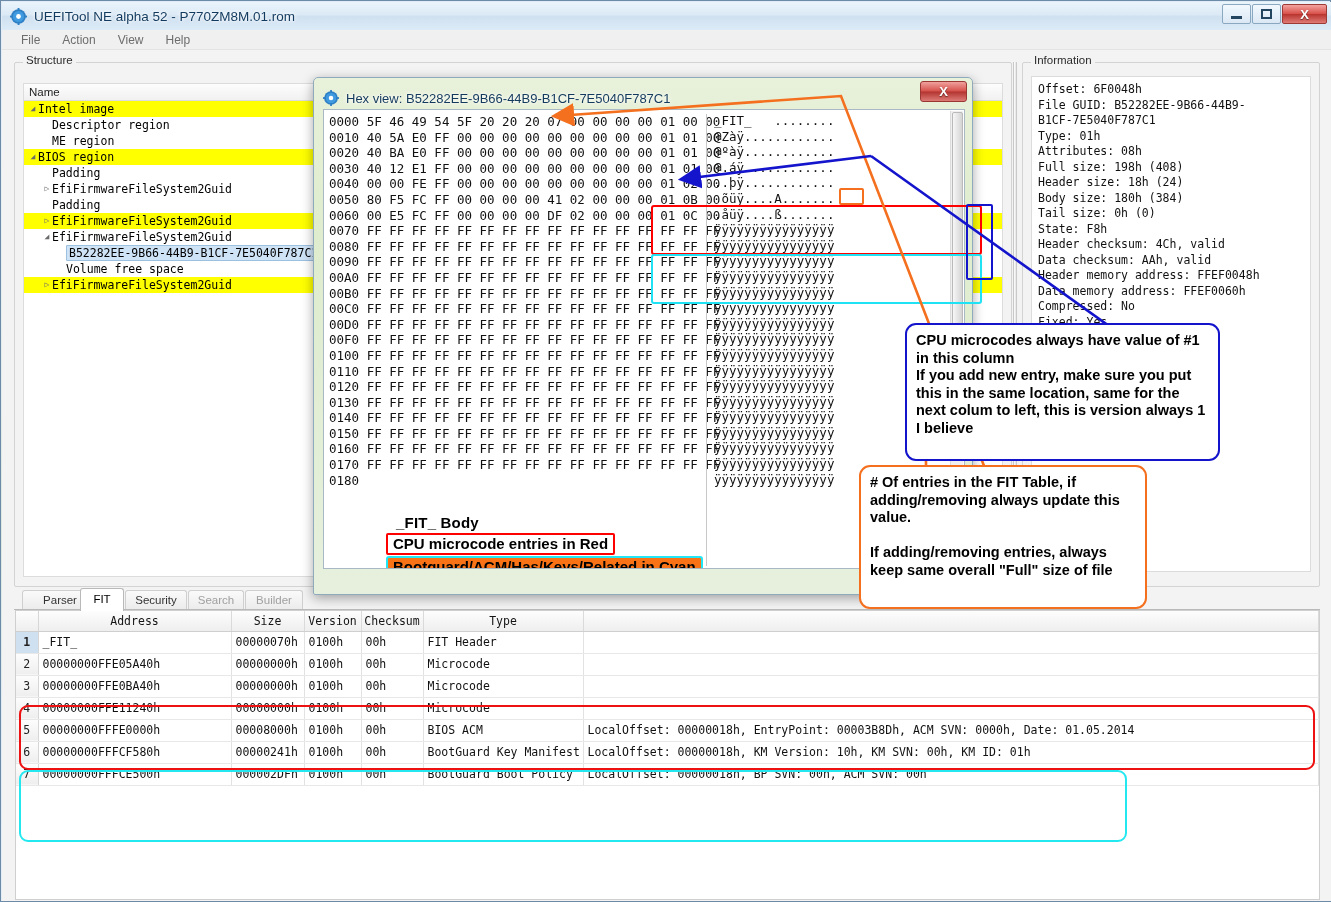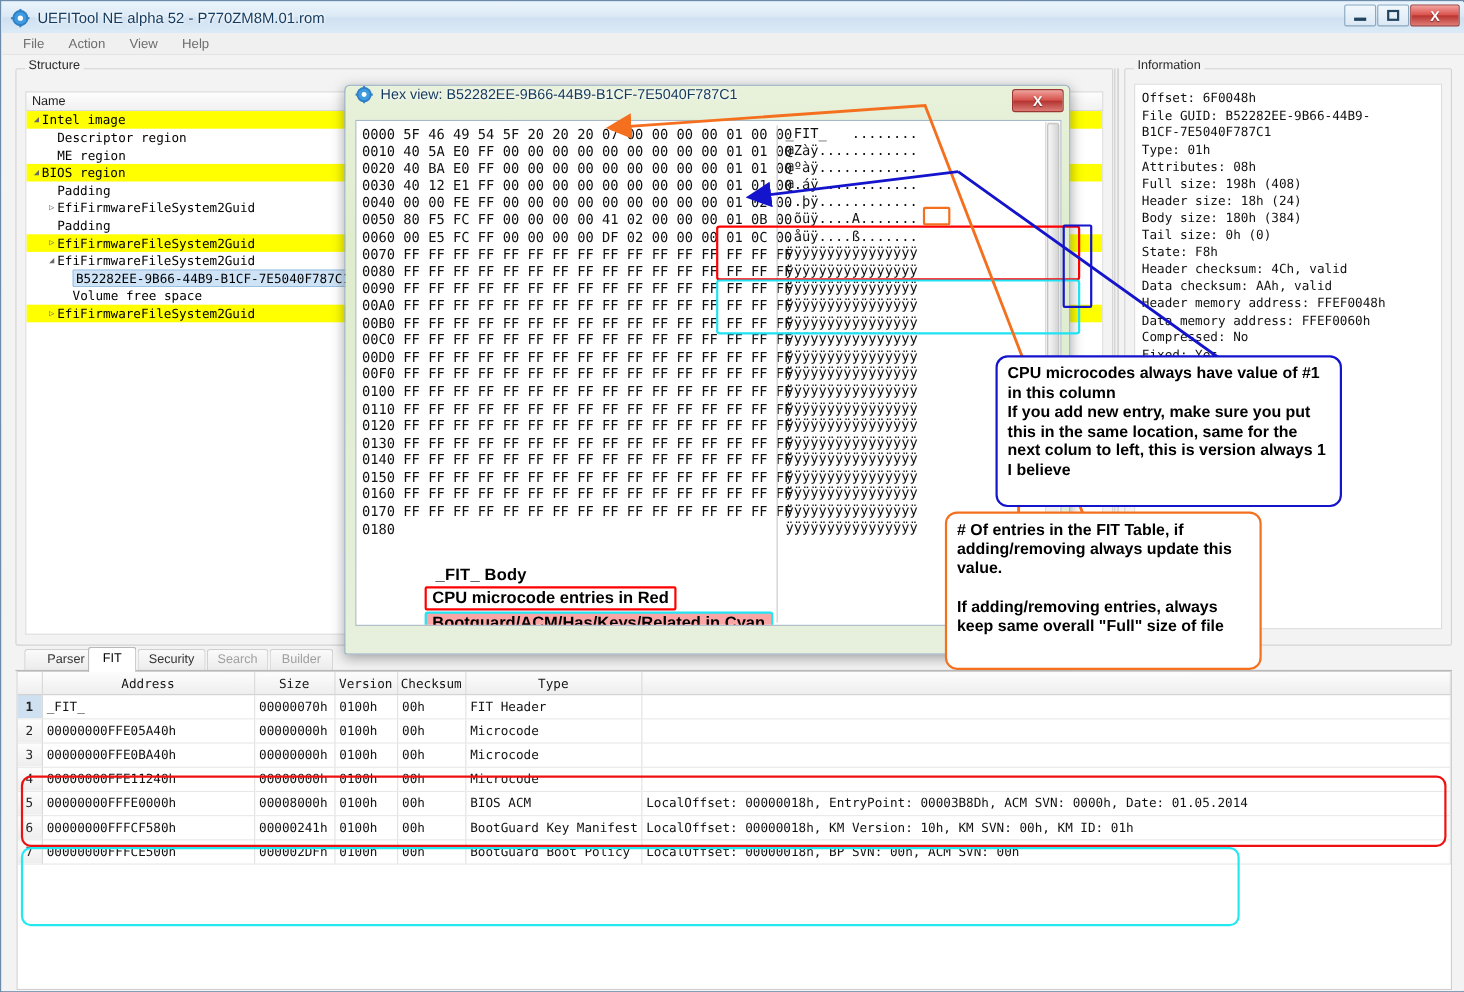--- a/index.html
+++ b/index.html
@@ -158,21 +158,21 @@
   }
   
   #hexdlg {
     position:absolute; left:312px; top:76px; width:660px; height:518px; z-index:40;
     background:linear-gradient(180deg,#e8f1da 0%, #dfeccd 30%, #e6f0dd 100%);
     border:1px solid #8fa9bd; border-radius:5px 5px 2px 2px;
     box-shadow:0 3px 12px rgba(0,0,0,.35);
   }
   #hexdlg-title {
     position:absolute; left:0; top:0; width:100%; height:28px;
-    display:flex; align-items:flex-start; padding-left:9px;
+    display:flex; align-items:flex-end; padding-left:9px;
   }
   #hexdlg-title .hd-icon { width:16px; height:16px; margin-right:7px; }
   #hexdlg-title .hd-text { font-size:13px; color:#13395c; text-shadow:0 0 3px #fff,0 0 6px #fff; }
   #hexdlg-close {
     position:absolute; right:5px; top:3px; width:47px; height:21px;
     background:linear-gradient(180deg,#f0a19d,#d6514b 48%,#b33430 52%,#dd7b76);
     border:1px solid #9a3733; border-radius:3px; color:#fff; font-weight:bold;
     font-size:13px; display:flex; align-items:center; justify-content:center;
     text-shadow:0 1px 1px rgba(0,0,0,.5);
   }
@@ -211,21 +211,21 @@
   #fitbody-note {
     position:absolute; left:72px; top:404px; font-size:15px; font-weight:bold;
     color:#000; letter-spacing:.2px;
   }
   #note-red {
     position:absolute; left:62px; top:423px; font-size:15px; font-weight:bold; color:#000;
     border:2px solid #ff0000; padding:0 5px 1px 5px; border-radius:2px; background:#fff;
   }
   #note-cyan {
     position:absolute; left:62px; top:446px; font-size:15px; font-weight:bold; color:#000;
-    border:2px solid #20e6f5; padding:0 5px 1px 5px; border-radius:3px; background:#fca5a5;
+    border:2px solid #20e6f5; padding:0 5px 1px 5px; border-radius:3px; background:#f97316;
   }
   
   .hbox { position:absolute; pointer-events:none; }
   #hb-orange { left:525px; top:110px; width:25px; height:17px; border:2px solid #f4701f; border-radius:2px; z-index:46;}
   #hb-red    { left:337px; top:127px; width:331px; height:50px; border:2px solid #ff0000; border-radius:3px; z-index:45;}
   #hb-cyan   { left:337px; top:176px; width:331px; height:50px; border:2px solid #1fe3f5; border-radius:3px; z-index:45;}
   #hb-blue   { left:652px; top:126px; width:27px; height:76px; border:2px solid #1414cc; border-radius:2px; z-index:47;}
   #hb-ff     { left:679px; top:434px; width:12px; height:14px; border:1px solid #333; z-index:45;}
   
   .note {

